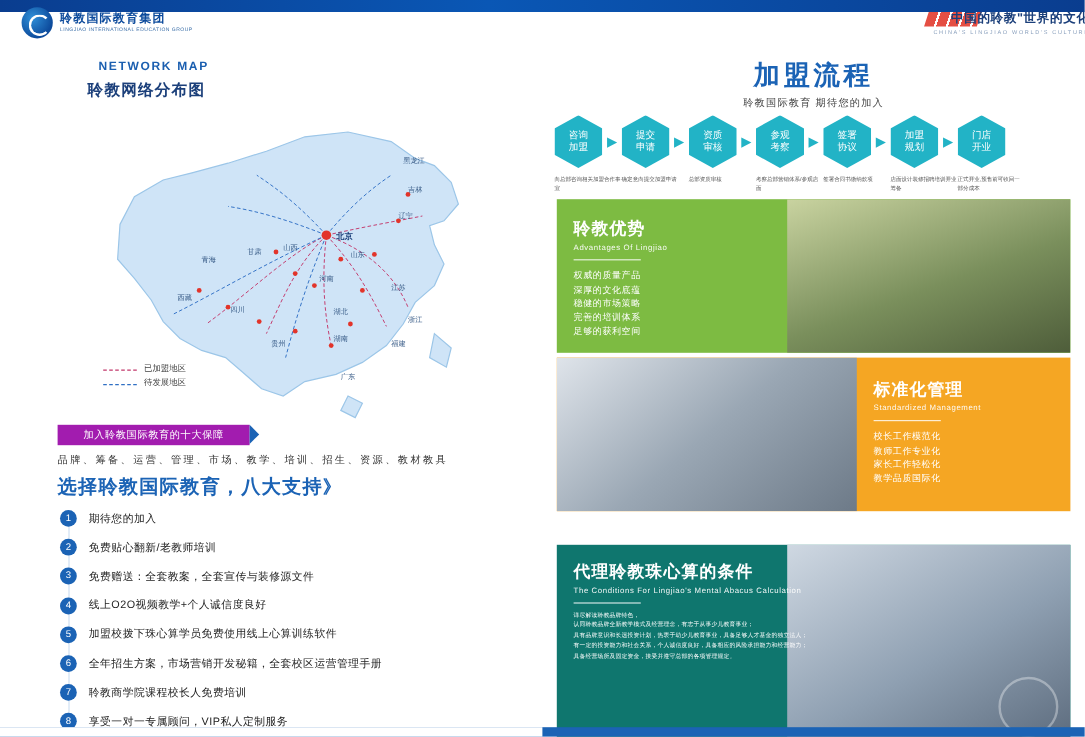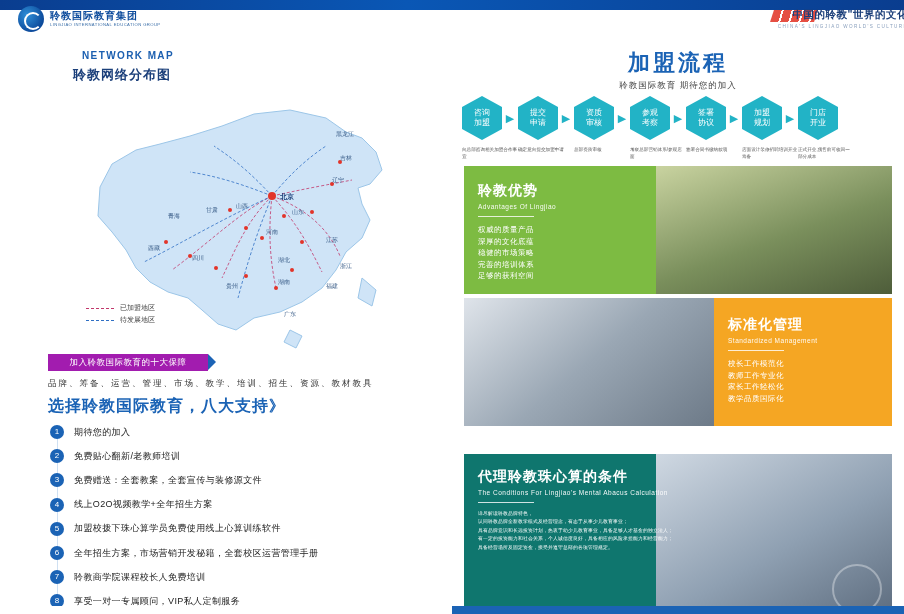--- a/index.html
+++ b/index.html
@@ -220,21 +220,21 @@
       <div class="step">
           <div class="num">2</div>
           <div class="txt">免费贴心翻新/老教师培训</div>
         </div>
       <div class="step">
           <div class="num">3</div>
           <div class="txt">免费赠送：全套教案，全套宣传与装修源文件</div>
         </div>
       <div class="step">
           <div class="num">4</div>
-          <div class="txt">线上O2O视频教学+全年招生方案</div>
+          <div class="txt">线上O2O视频教学+个人诚信度良好</div>
         </div>
       <div class="step">
           <div class="num">5</div>
           <div class="txt">加盟校拨下珠心算学员免费使用线上心算训练软件</div>
         </div>
       <div class="step">
           <div class="num">6</div>
           <div class="txt">全年招生方案，市场营销开发秘籍，全套校区运营管理手册</div>
         </div>
       <div class="step">

